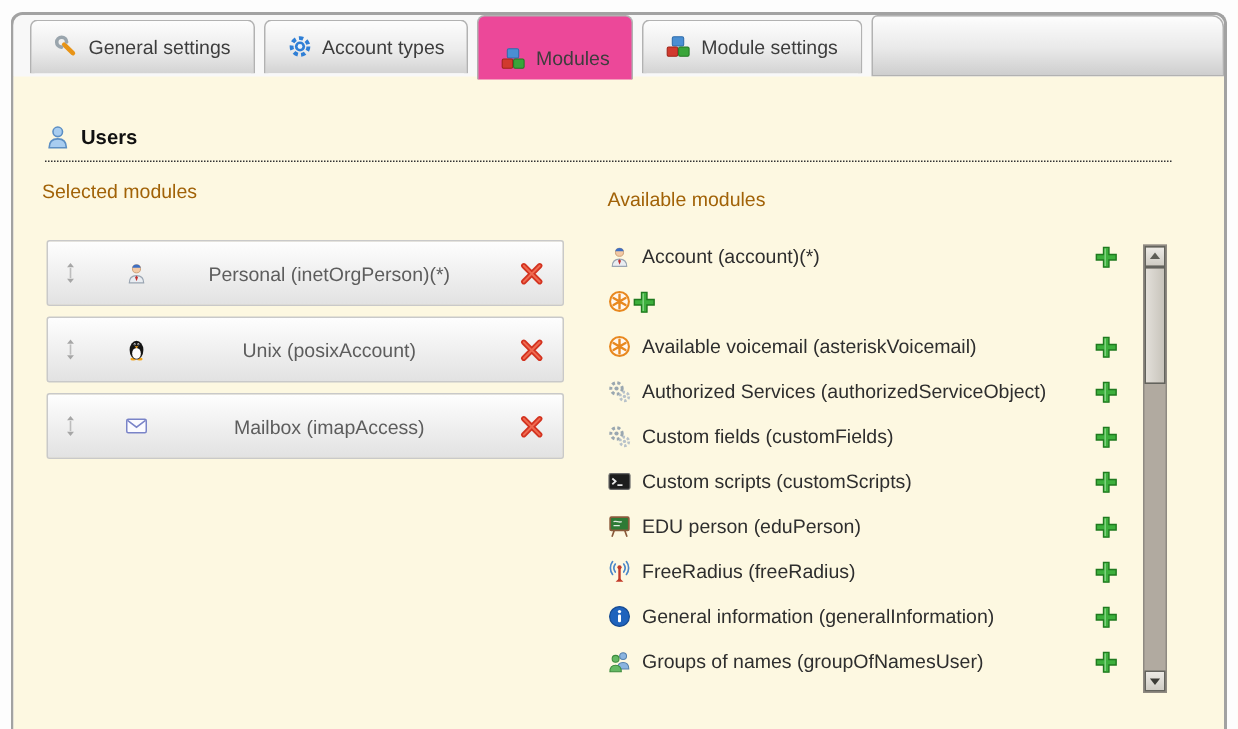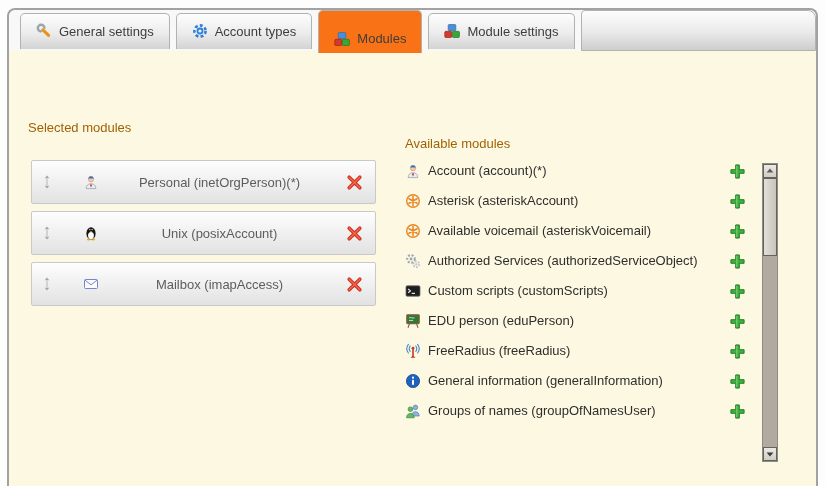--- a/index.html
+++ b/index.html
@@ -13,37 +13,37 @@
 
   
   .tabbar { position:absolute; left:9px; top:10px; width:807px; height:41px;
             display:flex; align-items:center; padding-left:11px;
             background:#f8f8f8; border-radius:7px 7px 0 0; }
   .tab { display:flex; align-items:center; gap:7px; height:36px; padding:0 15px;
          margin-right:6px; background:linear-gradient(#fdfdfd,#ececec 55%,#d3d3d3);
          border:1px solid #b2b2b2; border-bottom:none; border-radius:5px 5px 0 0;
          font-size:13px; color:#3d3d3d; cursor:pointer; white-space:nowrap; }
   .tab.active { height:43px; margin-bottom:-1px; padding-top:14px;
-                background:#f97316; position:relative; z-index:3; }
+                background:#ec4899; position:relative; z-index:3; }
   .ticon { width:16px; height:16px; flex:0 0 16px; }
   .tab-filler { flex:1; height:41px; align-self:flex-start;
                 background:linear-gradient(#fdfdfd,#e9e9e9 55%,#cecece);
                 border:1px solid #b2b2b2; border-radius:4px 8px 0 0; }
 
   
   .content { position:absolute; left:9px; top:51px; width:807px; height:435px; background:#fdf8e1; }
 
   .section-header { position:absolute; left:30px; top:83px; width:751px; z-index:2;
                     display:flex; align-items:center; gap:7px; padding-bottom:7px;
                     border-bottom:1px dotted #333; font-weight:bold; font-size:13.5px; color:#111; }
   .hicon { width:17px; height:17px; }
 
   .col-label { position:absolute; font-size:13px; color:#a16207; z-index:2; }
   #selLabel { left:28px; top:120px; }
-  #avaLabel { left:405px; top:136px; }
+  #avaLabel { left:405px; top:125px; }
 
   .selected-list { position:absolute; left:31px; top:160px; width:345px; z-index:2; }
   .sel-row { height:44px; margin-bottom:7px; display:flex; align-items:center;
              padding:0 12px 0 10px; border:1px solid #c9c9c9; border-radius:2px;
              background:linear-gradient(#fefefe,#ededed 60%,#e2e2e2); cursor:move;gap:16px; }
   .drag { width:10px; height:16px; flex:0 0 10px; }
   .sel-row .micon { width:16px; height:16px; margin-left:15px; flex:0 0 16px; }
   .sel-row .label { flex:1; text-align:center; font-size:13px; color:#5d5d5d; padding-right:6px;
                     overflow:hidden; white-space:nowrap; }
   .del { width:17px; height:17px; flex:0 0 17px; cursor:pointer; }
@@ -112,20 +112,29 @@
             <rect x="8.4" y="8.3" width="7" height="6.2" rx="1" fill="#3aa53a" stroke="#237823" stroke-width=".7"></rect>
           </svg>
         </span>
         <span>Module settings</span>
       </div>
       <div class="tab-filler"></div>
   </div>
 
   <div class="content"></div>
 
+  <div class="section-header">
+    <span class="hicon">
+        <svg viewBox="0 0 16 16">
+          <circle cx="8" cy="4.6" r="3" fill="#a8cdf0" stroke="#5c8fc4" stroke-width="1"></circle>
+          <path d="M2.6 14.6c0-4 2.4-5.6 5.4-5.6s5.4 1.6 5.4 5.6z" fill="#a8cdf0" stroke="#5c8fc4" stroke-width="1"></path>
+        </svg>
+      </span>
+    <span>Users</span>
+  </div>
 
   <div class="col-label" id="selLabel">Selected modules</div>
   <div class="col-label" id="avaLabel">Available modules</div>
 
   <div class="selected-list">
 
   <div class="sel-row">
         <span class="drag">
           <svg viewBox="0 0 10 16">
             <path d="M5 1.4L7.3 4.2H2.7z" fill="#a6a6a6"></path>
@@ -221,21 +230,20 @@
           </svg>
         </span>
       </div>
       <div class="ava-row">
         <span class="micon">
           <svg viewBox="0 0 16 16">
             <circle cx="8" cy="8" r="6.3" fill="#fff7ee" stroke="#e8881f" stroke-width="1.4"></circle>
             <path d="M8 3.4v9.2M4 5.7l8 4.6M12 5.7l-8 4.6" stroke="#e8881f" stroke-width="1.6" stroke-linecap="round"></path>
           </svg>
         </span>
-        <span class="label">Asterisk (asteriskAccount)</span>
         <span class="add">
           <svg viewBox="0 0 16 16">
             <path d="M6.3 1.8h3.4v4.5h4.5v3.4H9.7v4.5H6.3V9.7H1.8V6.3h4.5z" fill="#3db03d" stroke="#1f7a1f" stroke-width=".9"></path>
             <path d="M6.9 2.5h.9v11h-.9z" fill="#8fdc8f" opacity=".85"></path>
           </svg>
         </span>
       </div>
       <div class="ava-row">
         <span class="micon">
           <svg viewBox="0 0 16 16">
@@ -254,20 +262,37 @@
       <div class="ava-row">
         <span class="micon">
           <svg viewBox="0 0 16 16">
             <circle cx="6" cy="6" r="3.8" fill="none" stroke="#9aa7b0" stroke-width="2" stroke-dasharray="2 1.6"></circle>
             <circle cx="6" cy="6" r="1.4" fill="#9aa7b0"></circle>
             <circle cx="11.3" cy="11.3" r="2.9" fill="none" stroke="#b8c2ca" stroke-width="1.8" stroke-dasharray="1.7 1.3"></circle>
             <circle cx="11.3" cy="11.3" r="1.1" fill="#b8c2ca"></circle>
           </svg>
         </span>
         <span class="label">Authorized Services (authorizedServiceObject)</span>
+        <span class="add">
+          <svg viewBox="0 0 16 16">
+            <path d="M6.3 1.8h3.4v4.5h4.5v3.4H9.7v4.5H6.3V9.7H1.8V6.3h4.5z" fill="#3db03d" stroke="#1f7a1f" stroke-width=".9"></path>
+            <path d="M6.9 2.5h.9v11h-.9z" fill="#8fdc8f" opacity=".85"></path>
+          </svg>
+        </span>
+      </div>
+      <div class="ava-row">
+        <span class="micon">
+          <svg viewBox="0 0 16 16">
+            <circle cx="6" cy="6" r="3.8" fill="none" stroke="#9aa7b0" stroke-width="2" stroke-dasharray="2 1.6"></circle>
+            <circle cx="6" cy="6" r="1.4" fill="#9aa7b0"></circle>
+            <circle cx="11.3" cy="11.3" r="2.9" fill="none" stroke="#b8c2ca" stroke-width="1.8" stroke-dasharray="1.7 1.3"></circle>
+            <circle cx="11.3" cy="11.3" r="1.1" fill="#b8c2ca"></circle>
+          </svg>
+        </span>
+        <span class="label">Custom fields (customFields)</span>
         <span class="add">
           <svg viewBox="0 0 16 16">
             <path d="M6.3 1.8h3.4v4.5h4.5v3.4H9.7v4.5H6.3V9.7H1.8V6.3h4.5z" fill="#3db03d" stroke="#1f7a1f" stroke-width=".9"></path>
             <path d="M6.9 2.5h.9v11h-.9z" fill="#8fdc8f" opacity=".85"></path>
           </svg>
         </span>
       </div>
       <div class="ava-row">
         <span class="micon">
           <svg viewBox="0 0 16 16">

